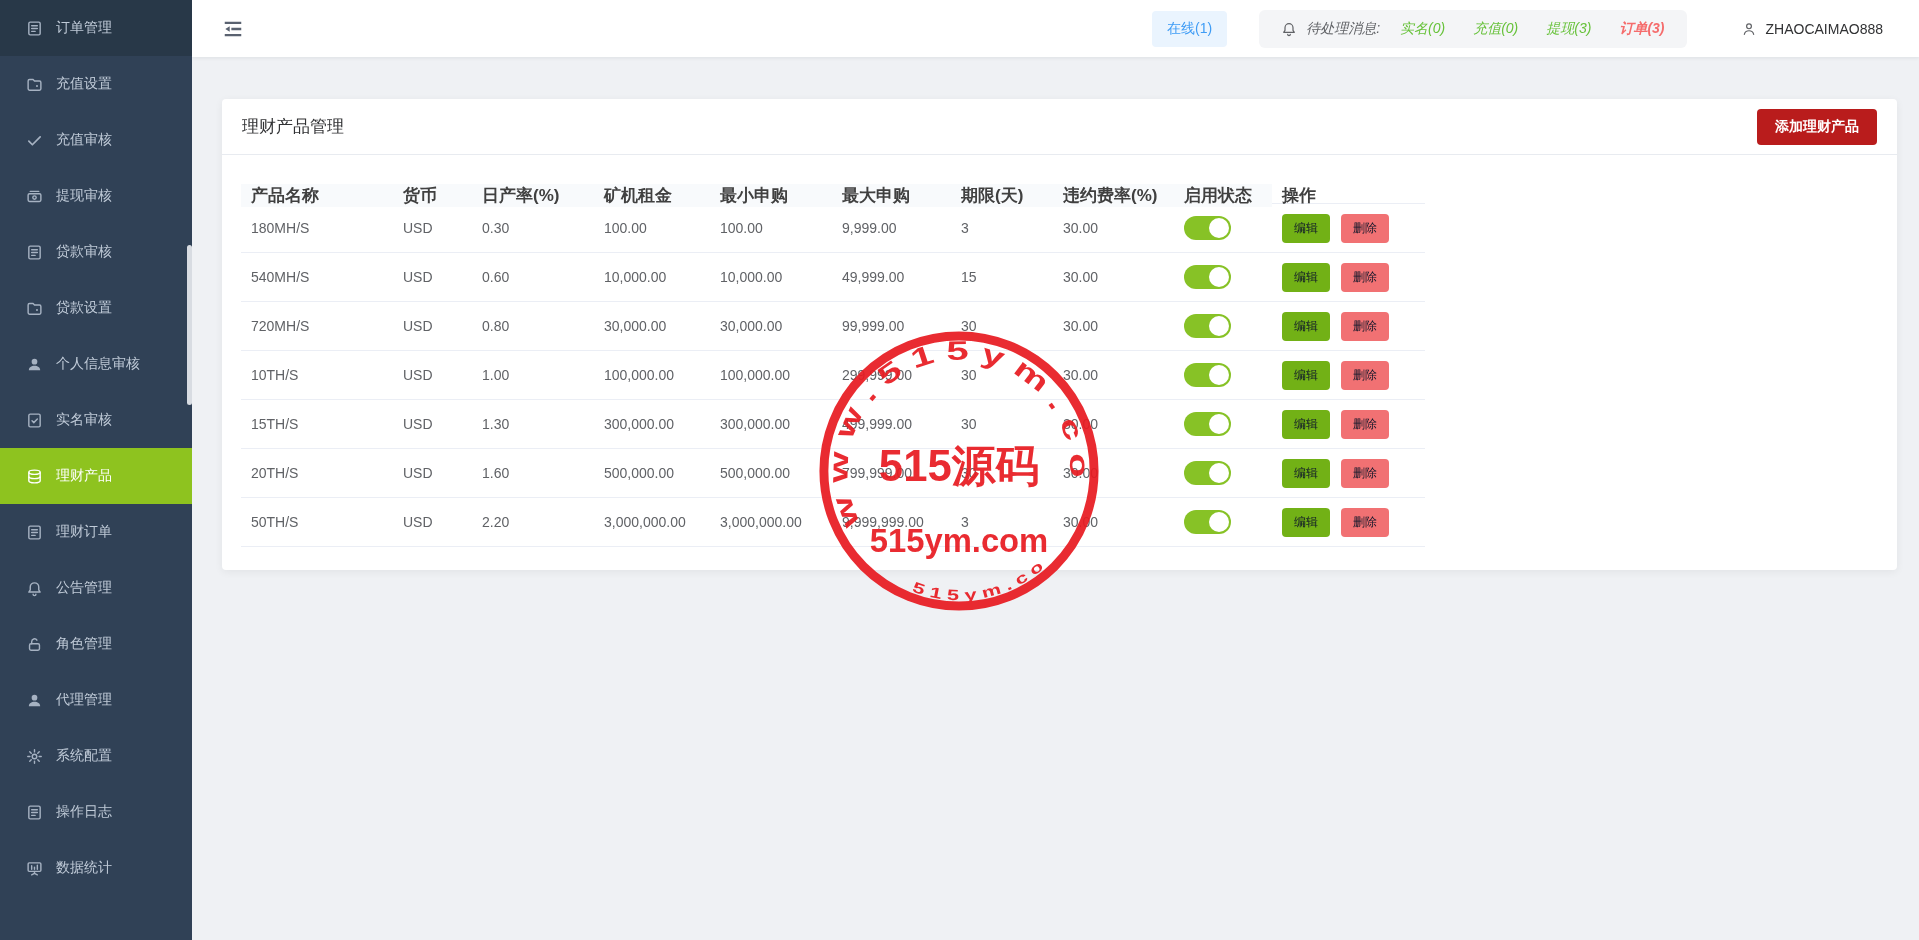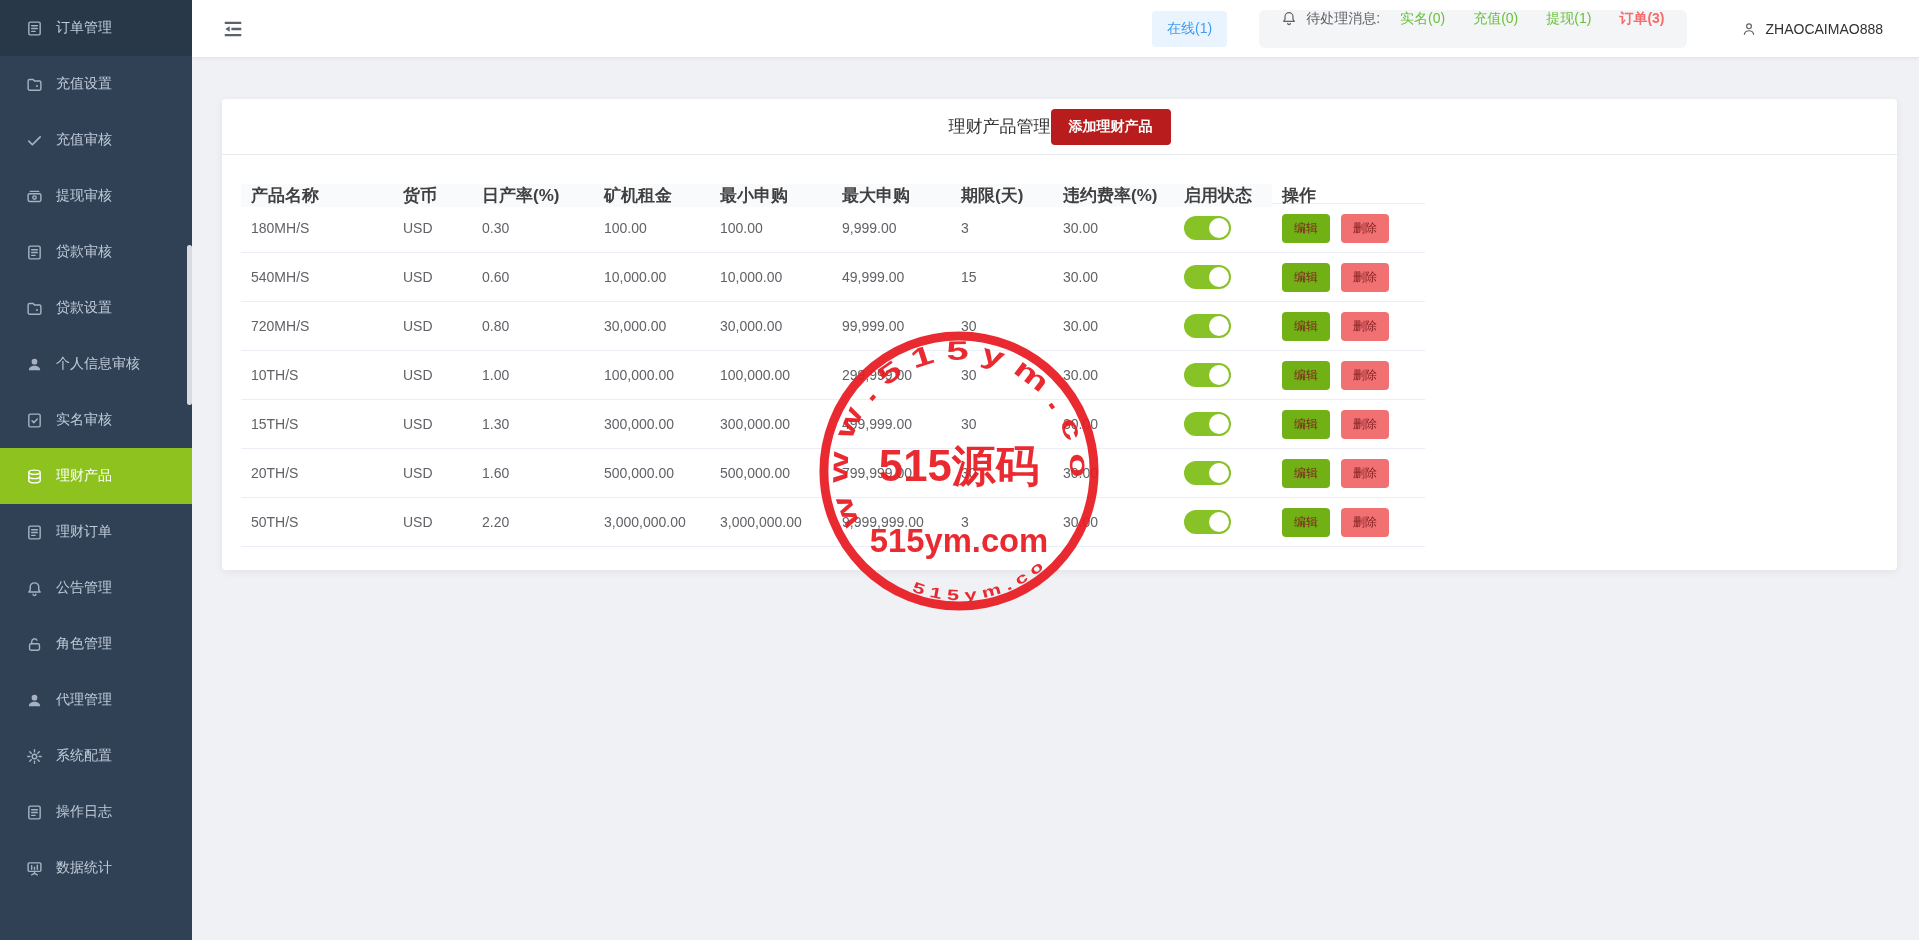--- a/index.html
+++ b/index.html
@@ -20,38 +20,38 @@
 
   
   .topbar { position:absolute; left:192px; top:0; width:1727px; height:57px; background:#ffffff;
             display:flex; align-items:center; padding:0 36px 0 30px; z-index:2;
             box-shadow:0 1px 4px rgba(0,21,41,.08); }
   .hamburger { width:24px; height:22px; cursor:pointer; display:inline-flex; color:#5a6270; }
   .topbar-right { margin-left:auto; display:flex; align-items:center; }
   .online-badge { background:#eaf4fe; color:#3f9cf5; font-size:14px; padding:9px 15px;
                   border-radius:4px; cursor:pointer; }
   .pending-pill { margin-left:32px; height:38px; background:#f4f5f7; border-radius:6px;
-                  display:flex; align-items:flex-start; padding:0 22px; }
+                  display:flex; align-items:center; padding:0 22px;font-style:italic; }
   .bell-icon { width:16px; height:16px; color:#606266; display:inline-flex; margin-right:9px; }
   .bell-icon svg { width:16px; height:16px; }
   .pending-label { font-size:14px; color:#606266; margin-right:20px; }
   .pending-item { font-size:14px; margin-right:28px; cursor:pointer; }
   .pending-item:last-of-type { margin-right:0; }
   .pending-item.green { color:#67c23a; }
   .pending-item.red { color:#f56c6c; font-weight:bold; }
   .user-box { margin-left:54px; display:flex; align-items:center; cursor:pointer; }
   .user-icon { width:16px; height:16px; color:#606266; display:inline-flex; margin-right:9px; }
   .user-icon svg { width:16px; height:16px; }
   .user-name { font-size:14px; color:#303133; }
 
   
   .main { position:absolute; left:192px; top:57px; width:1727px; height:883px; }
   .card { position:absolute; left:30px; top:42px; width:1675px; height:471px; background:#ffffff;
           border-radius:4px; box-shadow:0 2px 8px rgba(0,0,0,.06); }
-  .card-header { height:56px; display:flex; align-items:center; justify-content:center;
+  .card-header { height:56px; display:flex; align-items:center; justify-content:space-between;
                  padding:0 20px; border-bottom:1px solid #e8ebf0; }
   .card-title { font-size:17px; color:#303133; }
   .add-btn { background:#b91c1c; color:#ffffff; border:none; font-size:14px; font-weight:600;
              padding:9px 18px; border-radius:4px; cursor:pointer; font-family:inherit; }
 
   
   .table { margin:19px 19px 0 19px; width:1184px; }
   .thead, .tr { display:grid;
     grid-template-columns:152px 79px 122px 116px 122px 119px 102px 121px 98px 153px; }
   .thead { height:30px; border-bottom:1px solid #ebeef5; }
@@ -59,21 +59,21 @@
         padding-left:10px; background:#f8fafc;margin-top:10px; }
   .th:nth-child(10) { background:transparent; }
   .tr { height:49px; border-bottom:1px solid #ebeef5; }
   .td { font-size:14px; color:#606266; display:flex; align-items:center; padding-left:10px; }
   .td-ops { gap:11px; padding-left:10px; }
 
   .switch { width:47px; height:24px; border-radius:12px; background:#87c226; position:relative;
             display:inline-block; cursor:pointer; }
   .knob { position:absolute; right:2px; top:2px; width:20px; height:20px; border-radius:50%;
           background:#ffffff; }
-  .btn { border:none; color:#7f1d1d; font-size:12px; padding:6px 12px; border-radius:4px;
+  .btn { border:none; color:#0f172a; font-size:12px; padding:6px 12px; border-radius:4px;
          cursor:pointer; font-family:inherit;text-align:center; }
   .btn.edit { background:#72b116; }
   .btn.del  { background:#f17173; }
 
   
   .stamp { position:absolute; left:810px; top:322px; width:298px; height:298px; z-index:6;
            opacity:.93; pointer-events:none; }
 </style>
 </head>
 <body>
@@ -240,21 +240,21 @@
       <div class="pending-pill">
         <span class="bell-icon">
           <svg viewBox="0 0 24 24" fill="none" stroke="currentColor" stroke-width="1.8" stroke-linecap="round" stroke-linejoin="round">
             <path d="M12 4a6 6 0 0 0-6 6v4l-2 3h16l-2-3v-4a6 6 0 0 0-6-6z"></path>
               <path d="M10 20a2 2 0 0 0 4 0"></path>
           </svg>
         </span>
         <span class="pending-label">待处理消息:</span>
         <span class="pending-item green">实名(0)</span>
           <span class="pending-item green">充值(0)</span>
-          <span class="pending-item green">提现(1)</span>
+          <span class="pending-item green">提现(3)</span>
           <span class="pending-item red">订单(3)</span>
       </div>
       <div class="user-box">
         <span class="user-icon">
           <svg viewBox="0 0 24 24" fill="none" stroke="currentColor" stroke-width="1.8" stroke-linecap="round">
             <circle cx="12" cy="8" r="3.6"></circle>
               <path d="M5 20c.8-3.6 3.7-5.4 7-5.4s6.2 1.8 7 5.4"></path>
           </svg>
         </span>
         <span class="user-name">ZHAOCAIMAO888</span>

